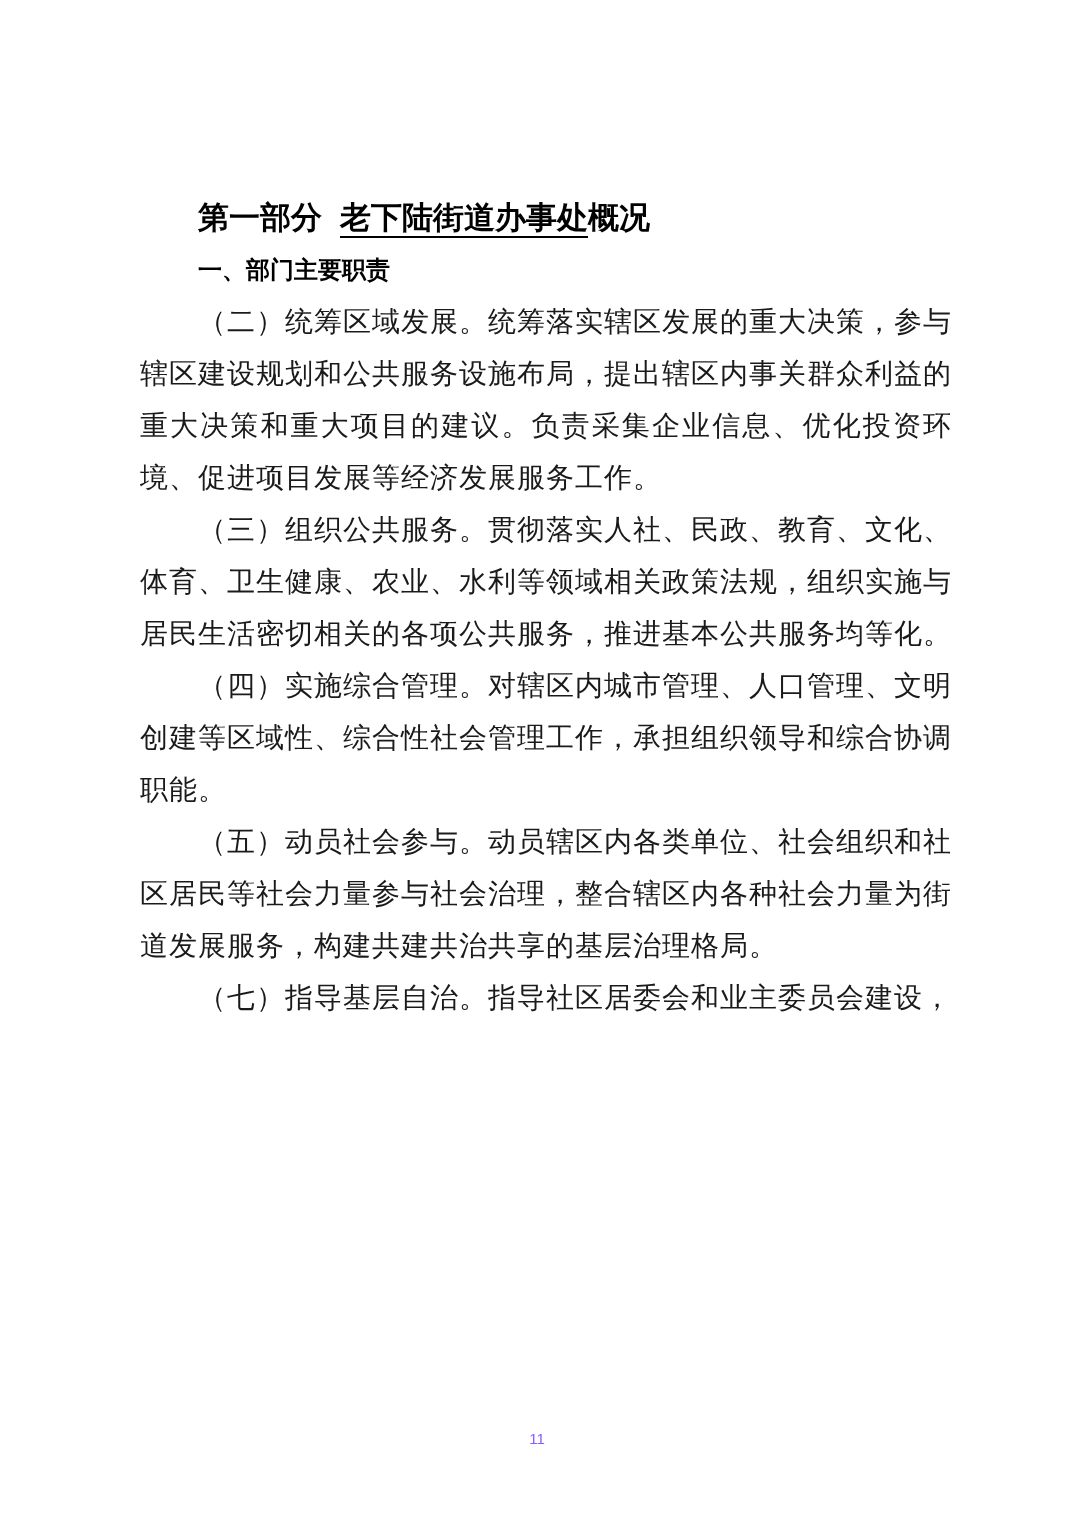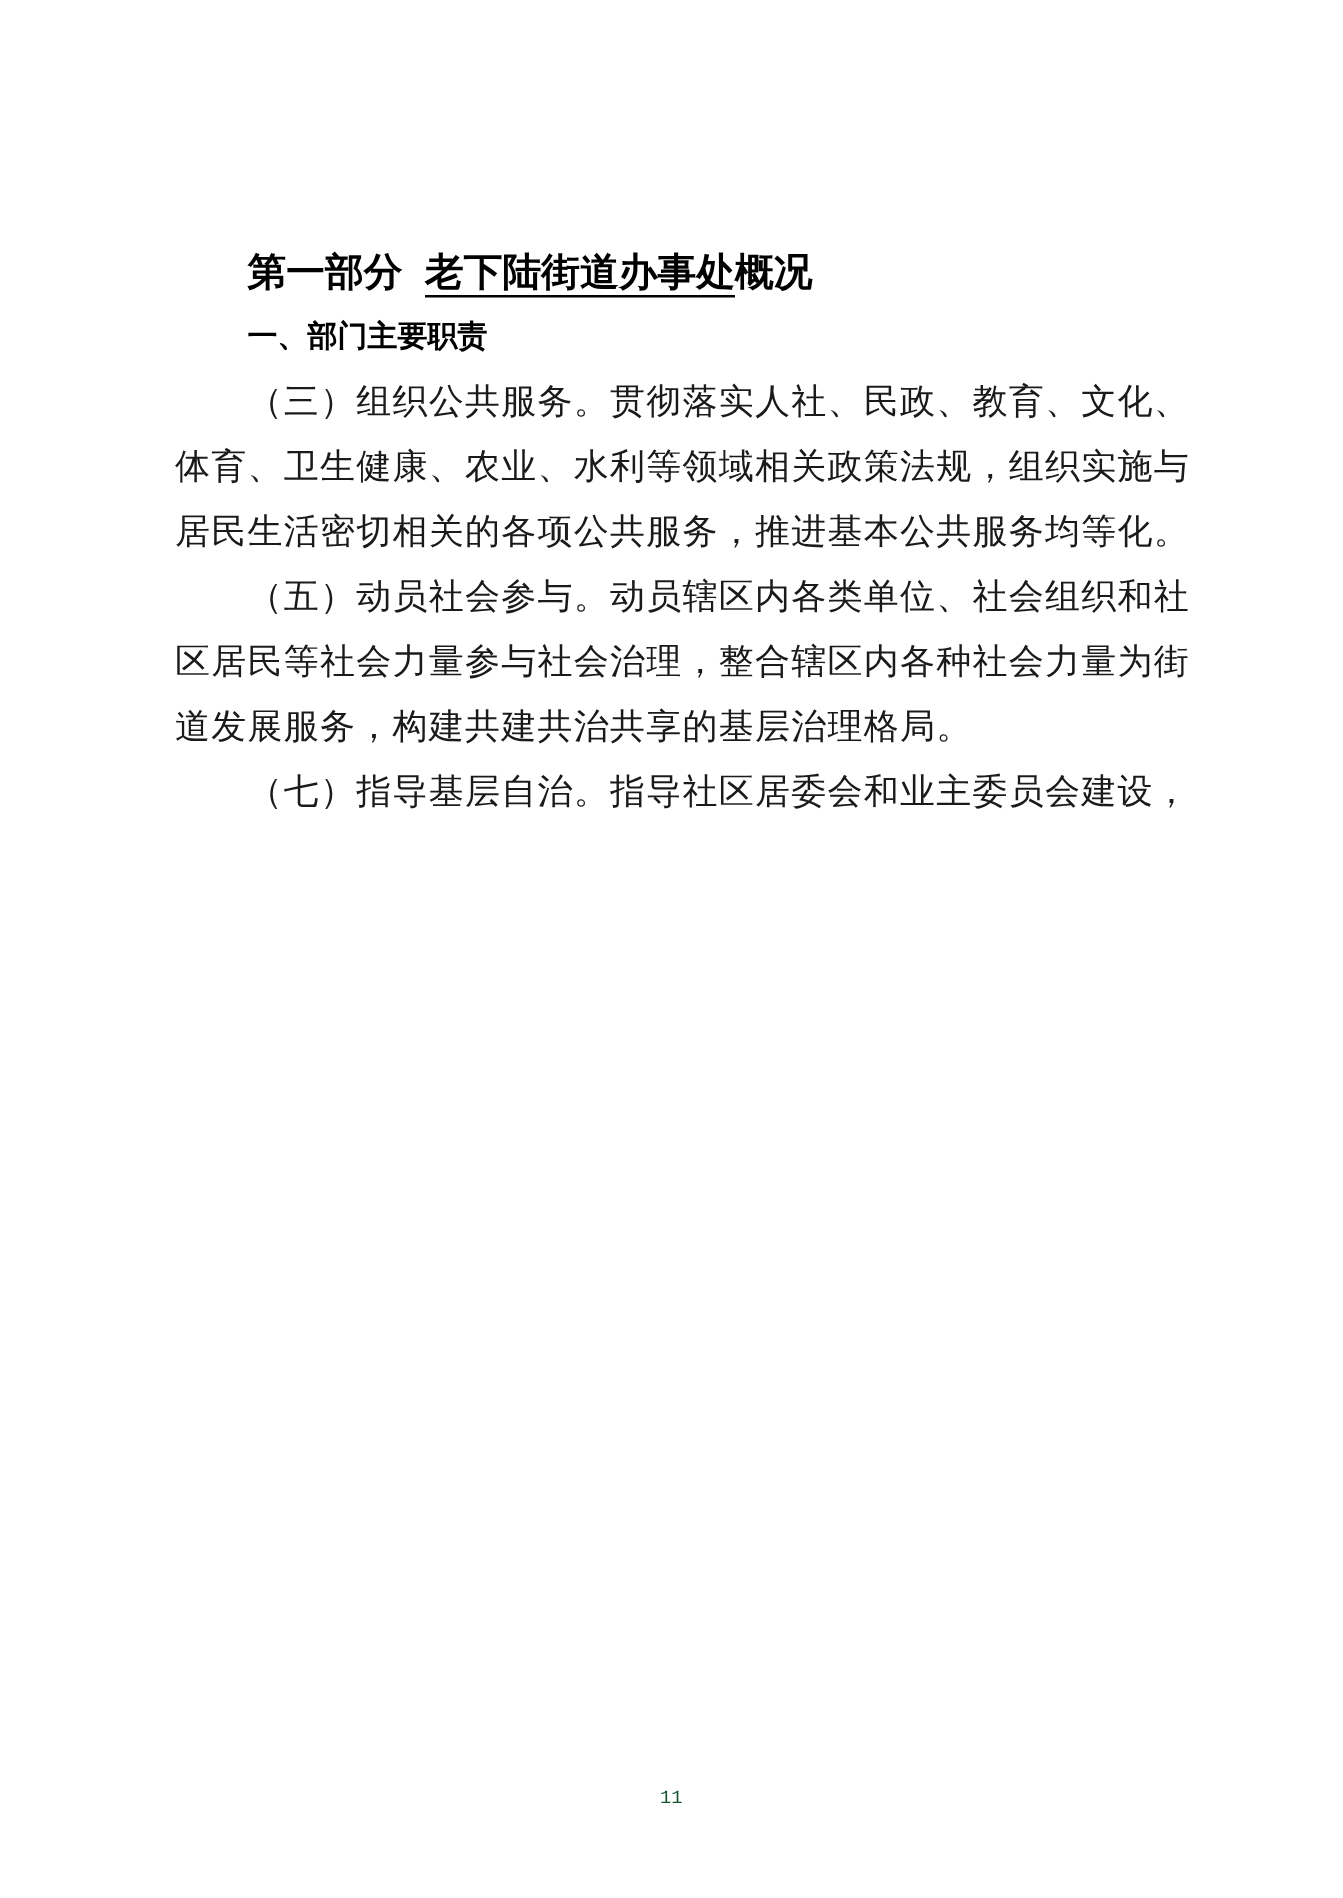--- a/index.html
+++ b/index.html
@@ -62,35 +62,37 @@
     text-align: justify;
     text-justify: inter-ideograph;
     text-indent: 58px;
   }
   .page-number {
     position: absolute;
     top: 1430px;
     left: 0;
     width: 100%;
     text-align: center;
-    font-family: Liberation Mono, monospace;
+    font-family: Liberation Sans, sans-serif;
     font-size: 15px;
-    color: #14532d;
+    color: #8b5cf6;
   }
 </style>
 </head>
 <body>
 
 <div class="page">
   <div class="content">
 
     <h1 class="doc-title"><span>第一部分</span><span class="underlined">老下陆街道办事处</span><span>概况</span></h1>
 
     <h2 class="section-heading">一、部门主要职责</h2>
 
+    <p class="body-para">（二）统筹区域发展。统筹落实辖区发展的重大决策，参与辖区建设规划和公共服务设施布局，提出辖区内事关群众利益的重大决策和重大项目的建议。负责采集企业信息、优化投资环境、促进项目发展等经济发展服务工作。</p>
     <p class="body-para">（三）组织公共服务。贯彻落实人社、民政、教育、文化、体育、卫生健康、农业、水利等领域相关政策法规，组织实施与居民生活密切相关的各项公共服务，推进基本公共服务均等化。</p>
+    <p class="body-para">（四）实施综合管理。对辖区内城市管理、人口管理、文明创建等区域性、综合性社会管理工作，承担组织领导和综合协调职能。</p>
     <p class="body-para">（五）动员社会参与。动员辖区内各类单位、社会组织和社区居民等社会力量参与社会治理，整合辖区内各种社会力量为街道发展服务，构建共建共治共享的基层治理格局。</p>
     <p class="body-para">（七）指导基层自治。指导社区居委会和业主委员会建设，</p>
 
   </div>
 
   <div class="page-number">11</div>
 </div>
 
 </body></html>

